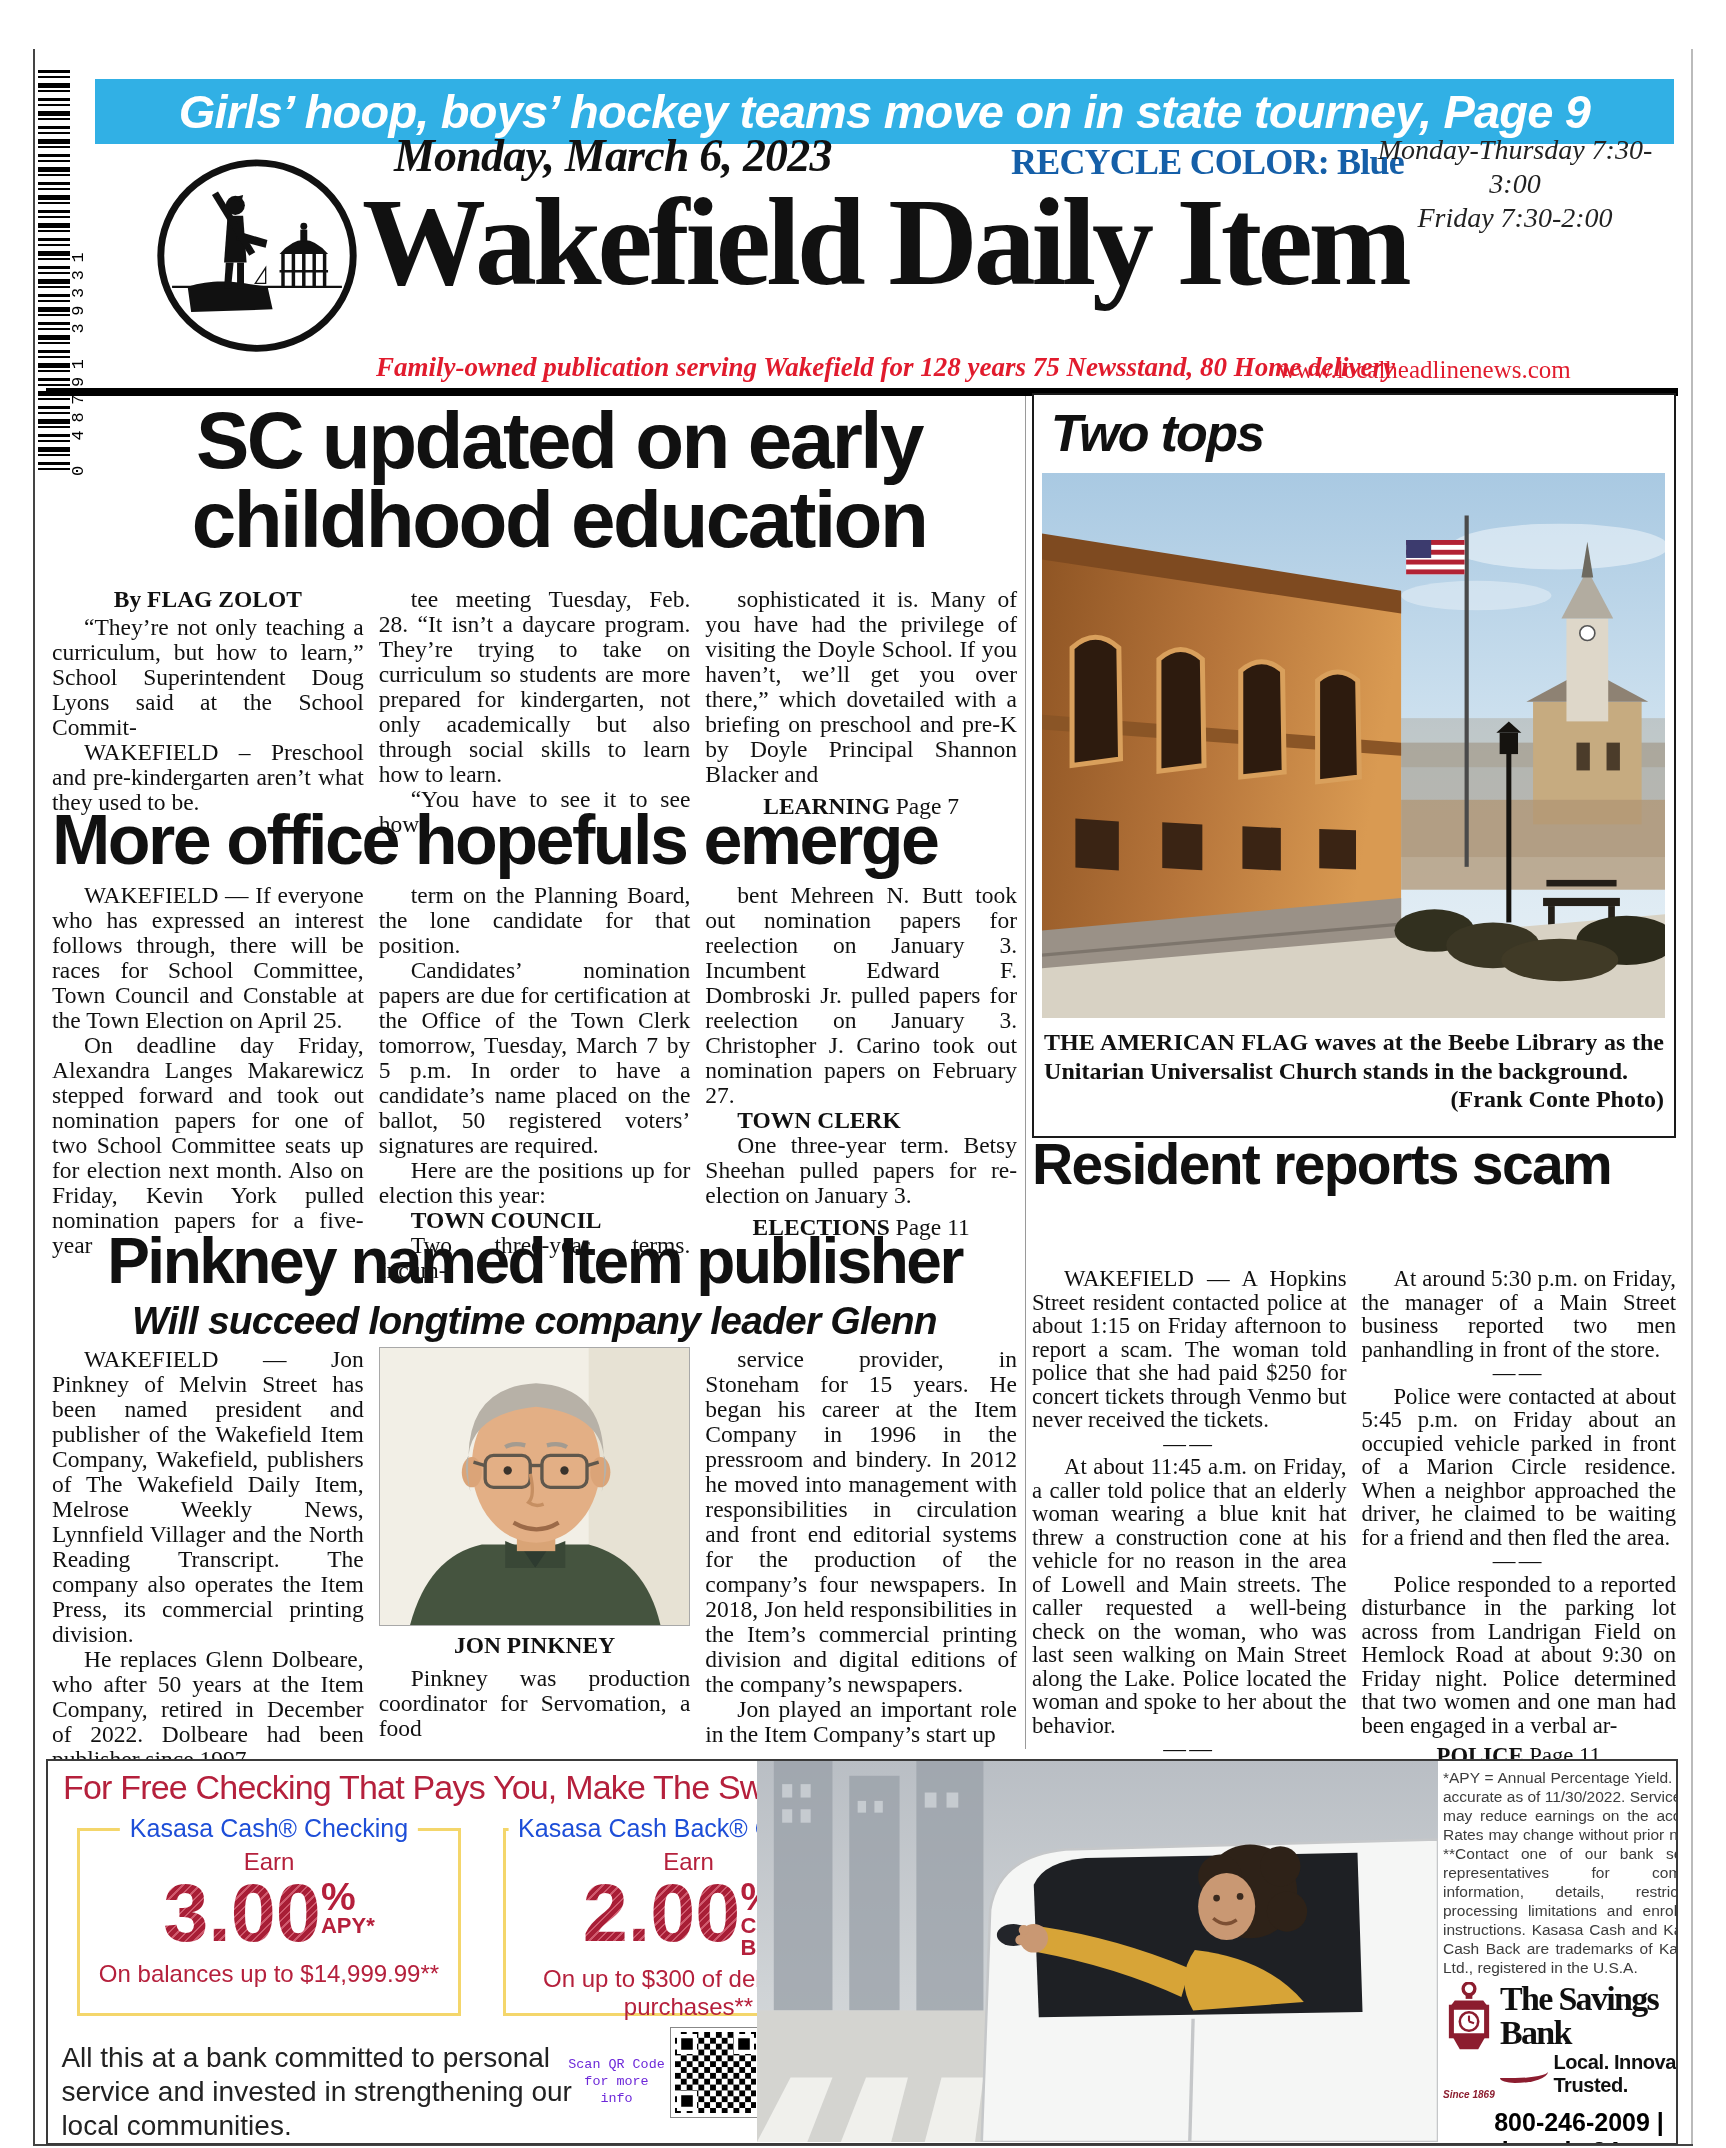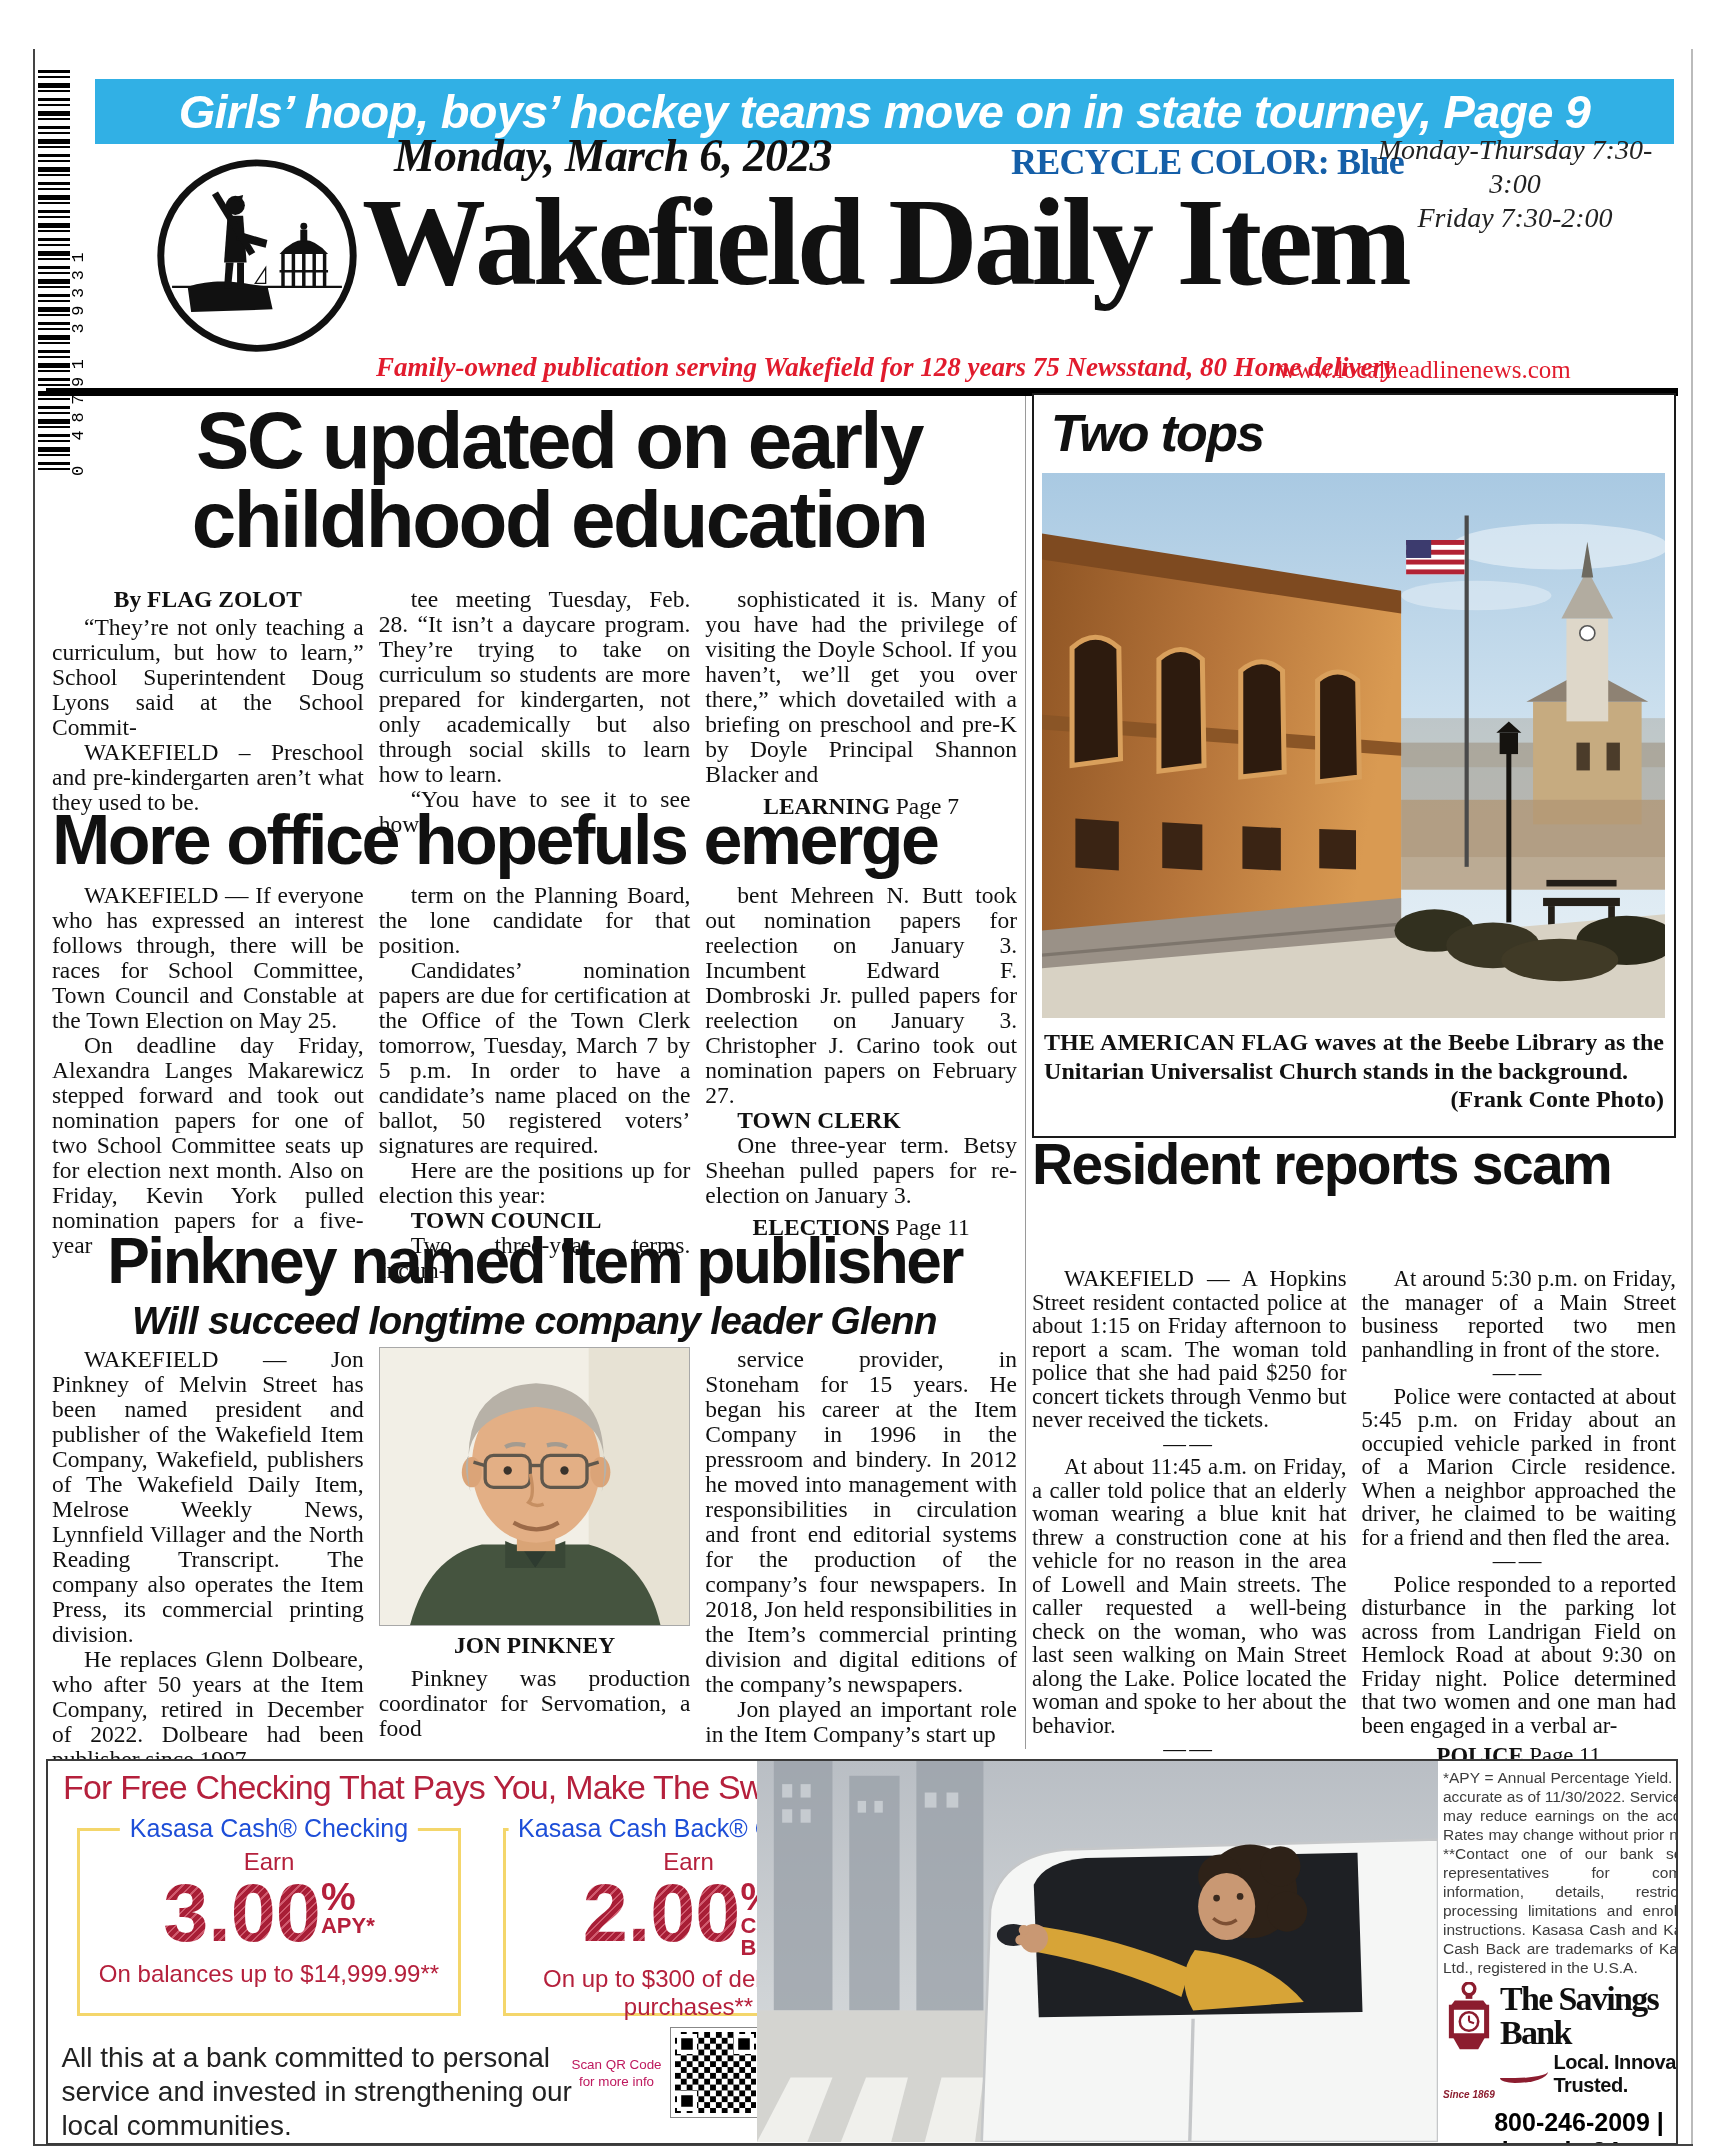--- a/index.html
+++ b/index.html
@@ -76,21 +76,21 @@
   .offer-earn{margin-top:17px;font-size:24px;color:#b5203c;}
   .rate-row{display:flex;justify-content:center;align-items:flex-start;margin-top:-3.4px;}
   .rate{font-size:81px;font-weight:bold;color:#b5203c;line-height:1.0;
     background-image:repeating-linear-gradient(135deg,#a81e36 0 4.2px,#cf5a6e 4.2px 5.9px);
     -webkit-background-clip:text;background-clip:text;color:transparent;}
   .rate-side{display:flex;flex-direction:column;align-items:flex-start;margin-top:5px;}
   .rate-pct{font-size:39px;font-weight:bold;color:#b5203c;line-height:0.95;}
   .rate-suffix{font-size:22px;font-weight:bold;color:#b5203c;line-height:1.0;}
   .offer-note{margin-top:6.7px;font-size:24px;color:#b5203c;}
   .ad-community{left:13.4px;top:280px;width:520px;font-size:28px;line-height:34px;color:#222;font-family:"Liberation Sans",sans-serif;}
-  .qr-label{left:520px;top:295px;width:97px;font-size:13.4px;line-height:17px;text-align:center;color:#be185d;font-family:Liberation Sans, sans-serif;}
+  .qr-label{left:520px;top:295px;width:97px;font-size:13.4px;line-height:17px;text-align:center;color:#6d28d9;font-family:Liberation Mono, monospace;}
   .qr{left:623px;top:267px;width:81px;height:81px;background:
       repeating-conic-gradient(#000 0% 25%, #fff 0% 50%) 0 0/11.7px 11.7px;border:4.2px solid #fff;outline:0.8px solid #888;}
   .qr .finder{position:absolute;width:20px;height:20px;background:#000;box-shadow:inset 0 0 0 4.2px #fff, inset 0 0 0 7.6px #000;}
   .qr .f1{left:1.7px;top:1.7px;} .qr .f2{right:1.7px;top:1.7px;} .qr .f3{left:1.7px;bottom:1.7px;}
   .ad-photo{left:709px;top:-2.5px;width:681px;height:383px;}
   .ad-right{left:1395px;top:6.7px;width:272px;font-family:"Liberation Sans",sans-serif;}
   .fine-print{font-size:15.5px;line-height:19px;text-align:justify;color:#3c3c3c;margin:0;}
   .bank-row{display:flex;align-items:flex-start;margin-top:5px;}
   .lantern{width:52px;height:74px;flex:0 0 auto;}
   .bank-text{margin-left:5px;}
@@ -259,21 +259,21 @@
       <ellipse cx="700" cy="572" rx="60" ry="30" fill="#2c2a1b"></ellipse>
       <ellipse cx="620" cy="596" rx="70" ry="26" fill="#403a26"></ellipse>
     </svg>
     <p class="tt-caption">THE AMERICAN FLAG waves at the Beebe Library as the Unitarian Universalist Church stands in the background.</p>
     <p class="tt-credit">(Frank Conte Photo)</p>
   </div>
 
   <h2 class="abs headline hopefuls-headline">More office hopefuls emerge</h2>
   <div class="abs cols hopefuls-cols">
     <div class="col">
-      <p>WAKEFIELD — If everyone who has expressed an interest follows through, there will be races for School Committee, Town Council and Constable at the Town Election on May 25.</p>
+      <p>WAKEFIELD — If everyone who has expressed an interest follows through, there will be races for School Committee, Town Council and Constable at the Town Election on April 25.</p>
       <p>On deadline day Friday, Alexandra Langes Makarewicz stepped forward and took out nomination papers for one of two School Committee seats up for election next month. Also on Friday, Kevin York pulled nomination papers for a five-year</p>
     </div>
     <div class="col">
       <p>term on the Planning Board, the lone candidate for that position.</p>
       <p>Candidates’ nomination papers are due for certification at the Office of the Town Clerk tomorrow, Tuesday, March 7 by 5 p.m. In order to have a candidate’s name placed on the ballot, 50 registered voters’ signatures are required.</p>
       <p>Here are the positions up for election this year:</p>
       <p class="subh">TOWN COUNCIL</p>
       <p>Two three-year terms. Incum-</p>
     </div>
     <div class="col">

